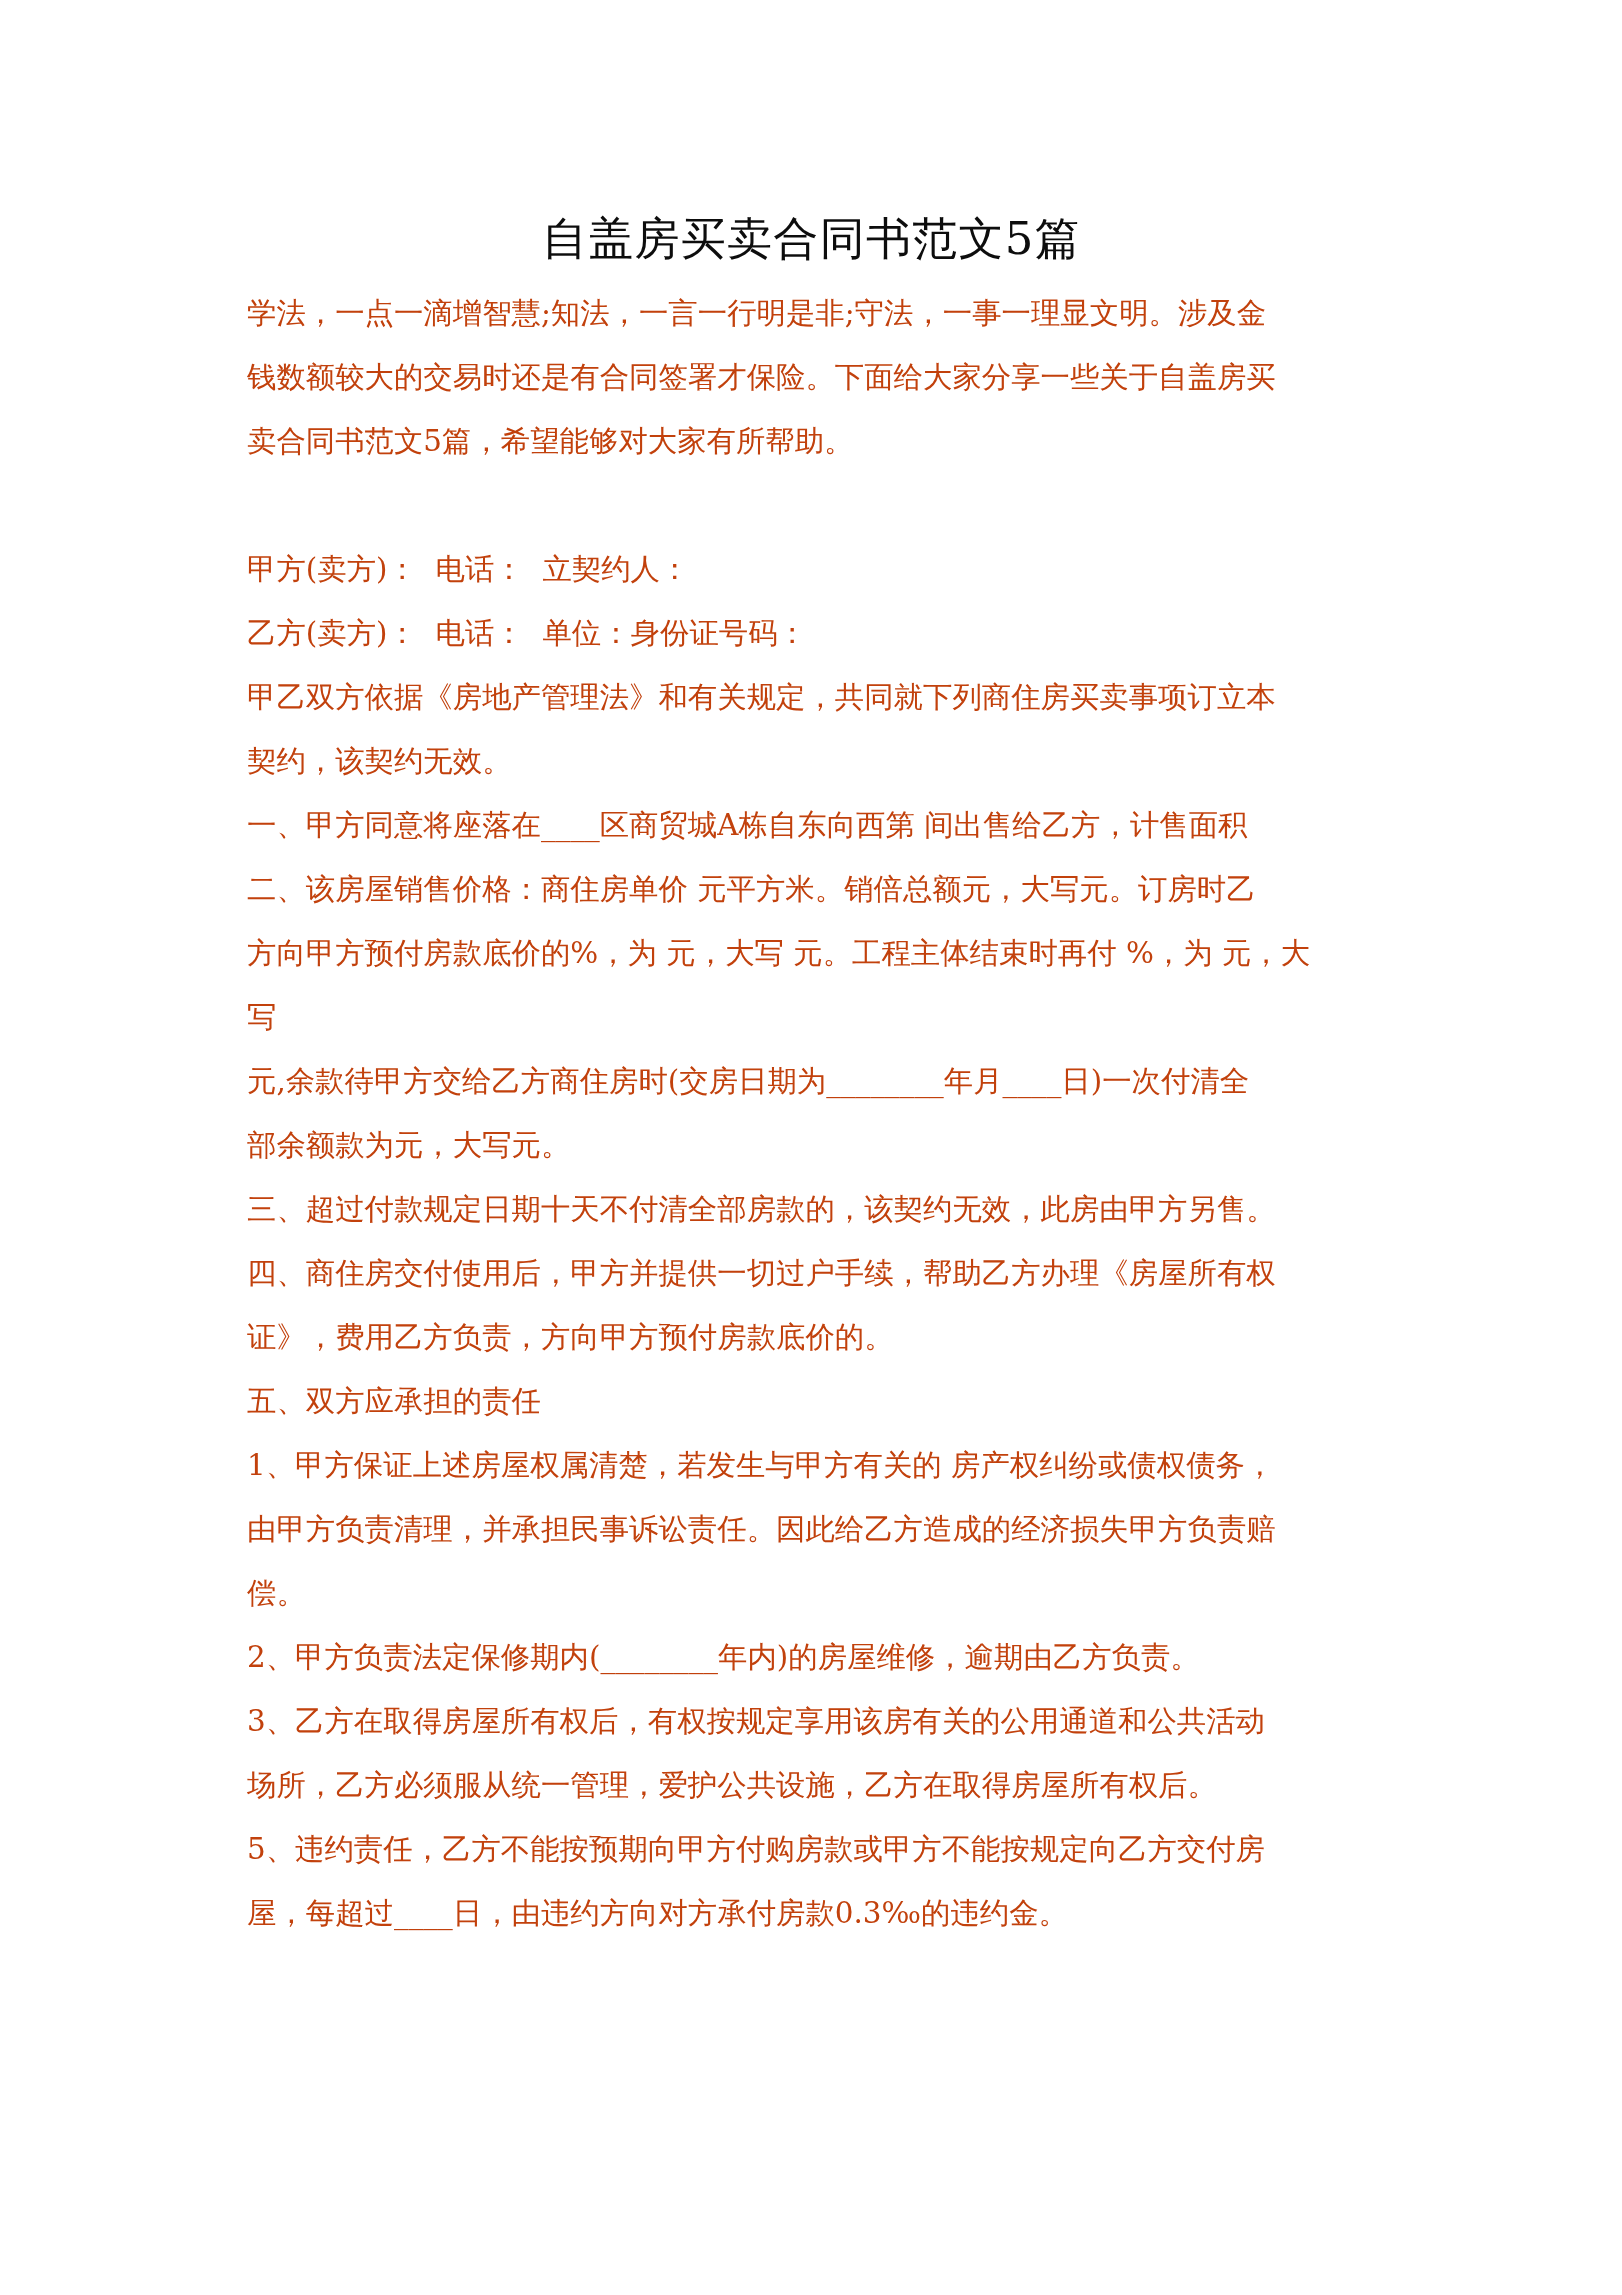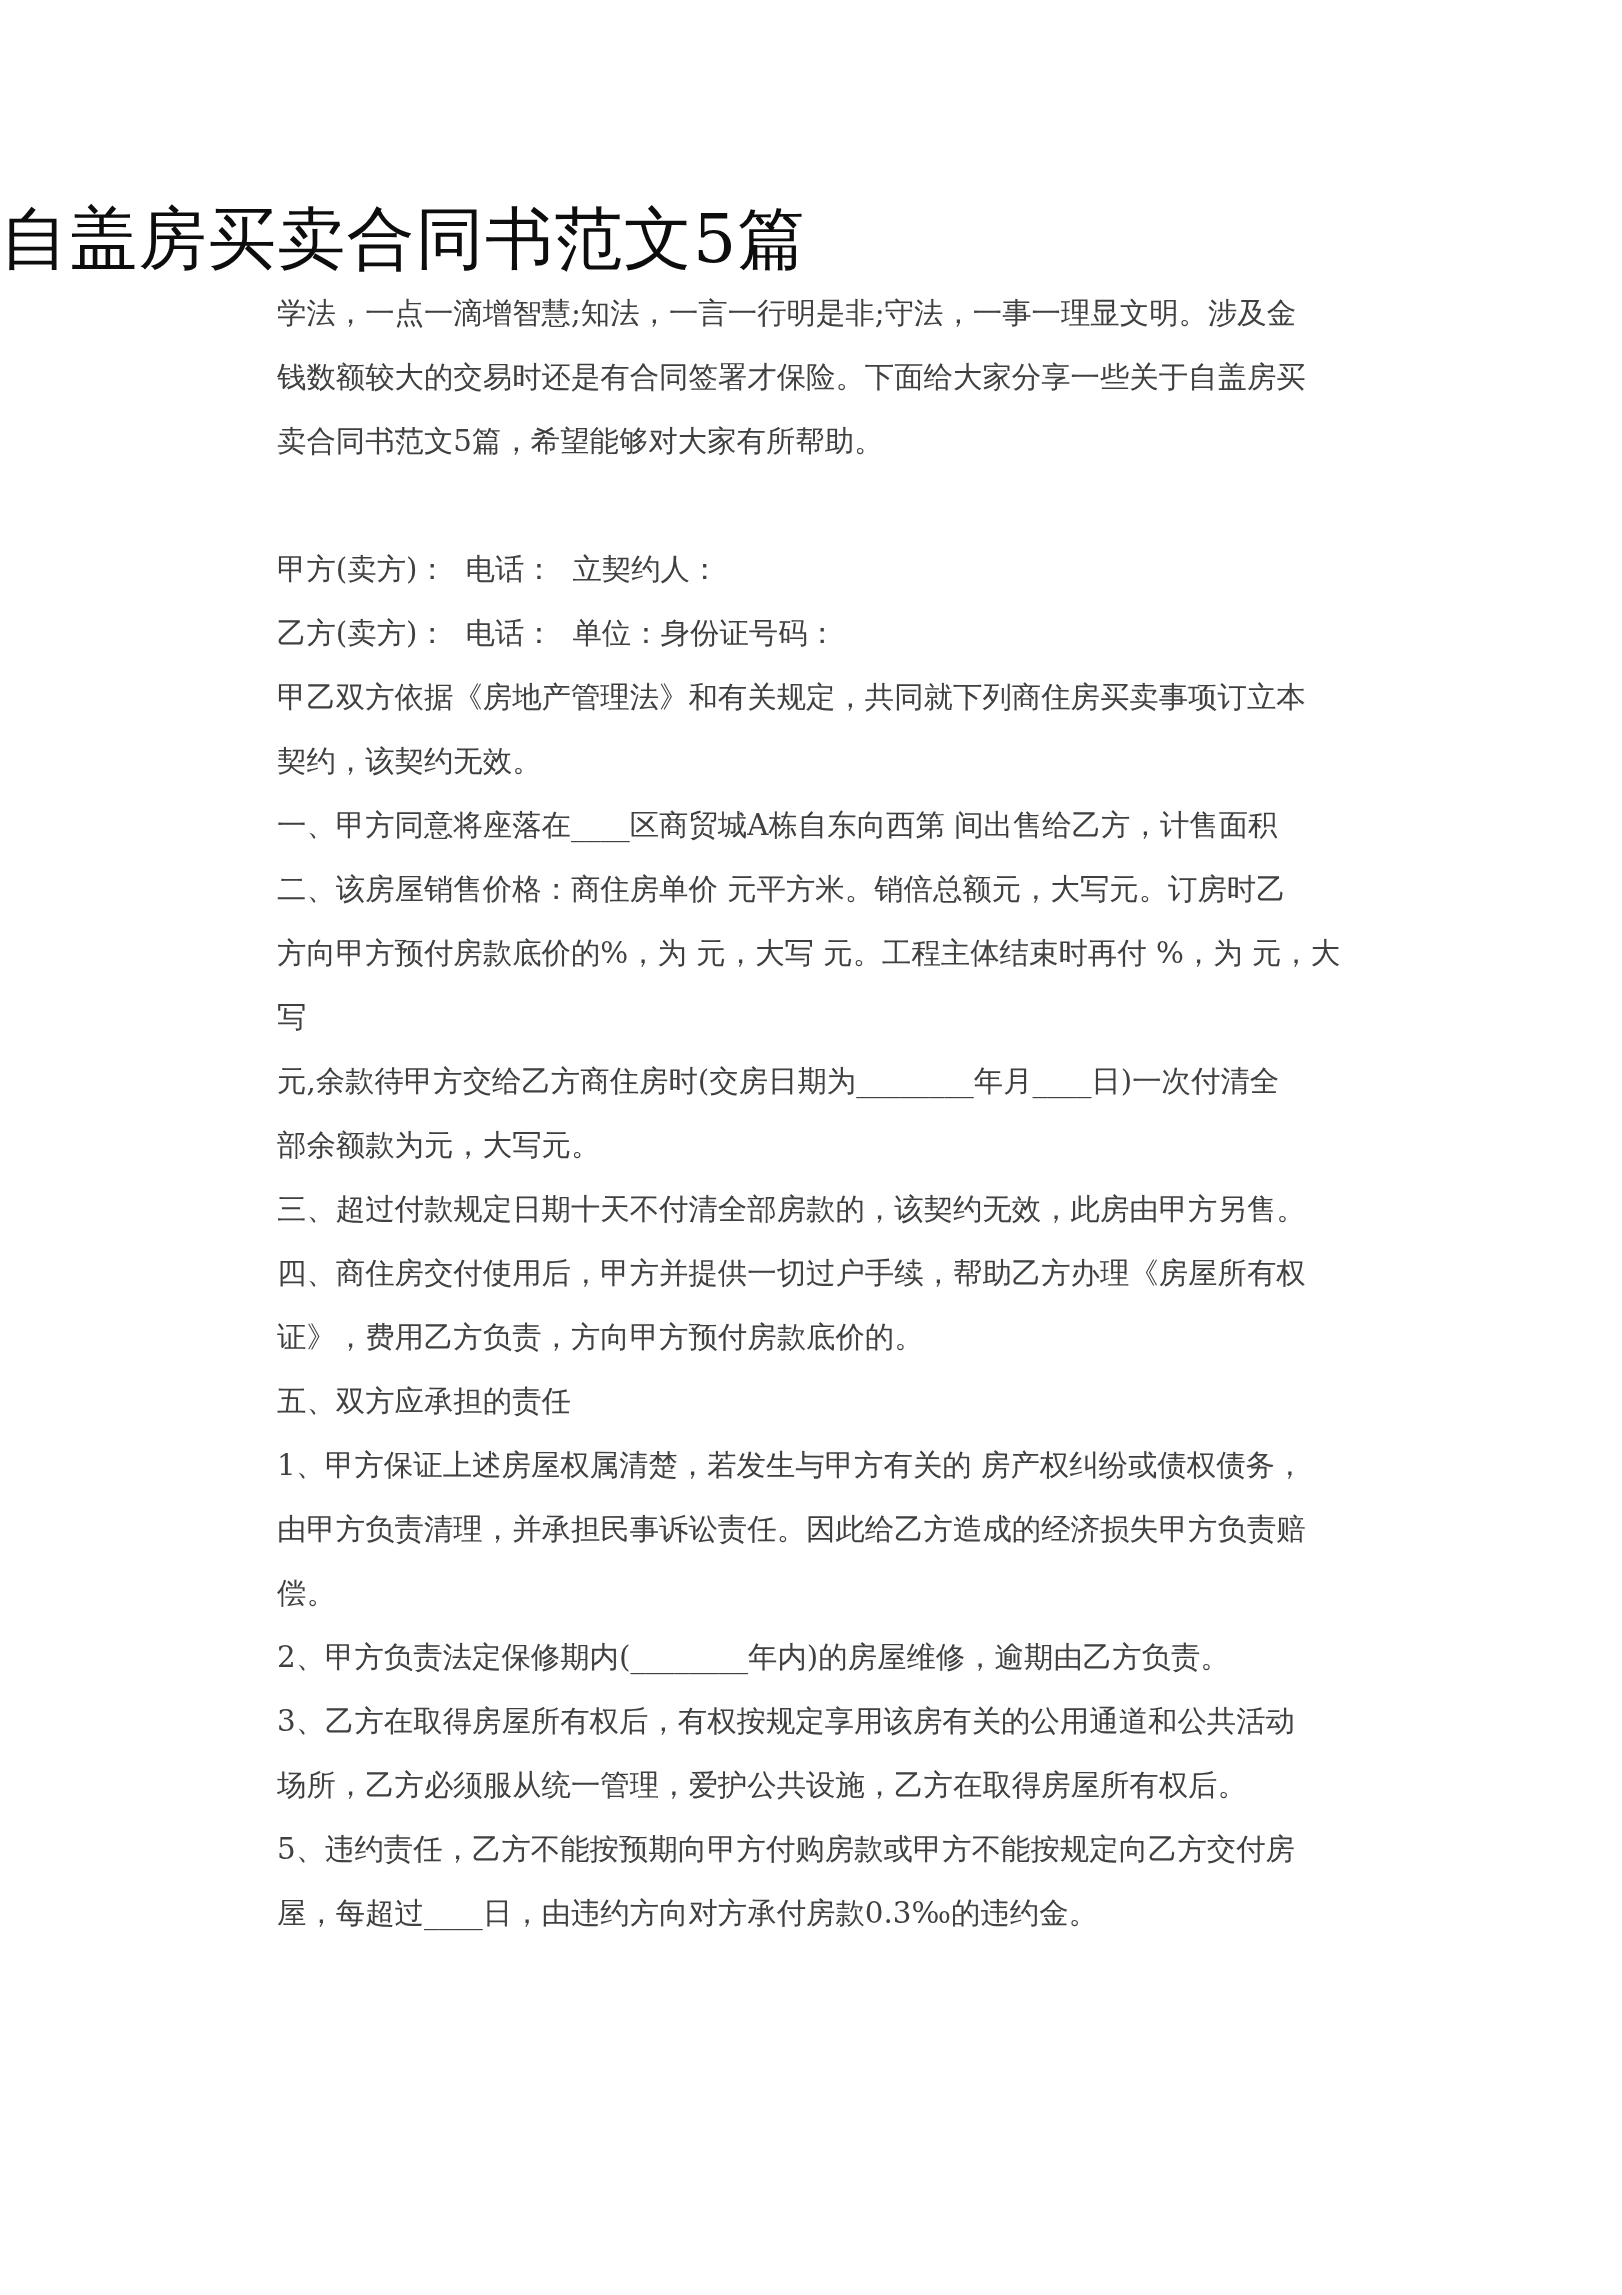--- a/index.html
+++ b/index.html
@@ -21,40 +21,39 @@
       top: 0;
       width: 1623px;
       height: 2295px;
       background: #ffffff;
     }
     .title {
       position: absolute;
       left: 0;
       width: 1623px;
       top: 196px;
-      text-align: left;
-      font-size: 68px;
+      text-align: center;
+      font-size: 45px;
       line-height: 85px;
       letter-spacing: 1.3px;
       font-weight: normal;
       color: #0d0d0d;
     }
     .body-text {
       position: absolute;
       left: 247px;
       width: 1165px;
       top: 281px;
     }
     .line {
       font-size: 29.4px;
       line-height: 64px;
       height: 64px;
       white-space: pre;
-      color: #404040;
-      margin-left: 30px;
+      color: #c2410c;
     }
     .gap {
       height: 64px;
     }
   </style>
 </head>
 <body>
 
 <div class="page">
   <div class="title">自盖房买卖合同书范文5篇</div>

